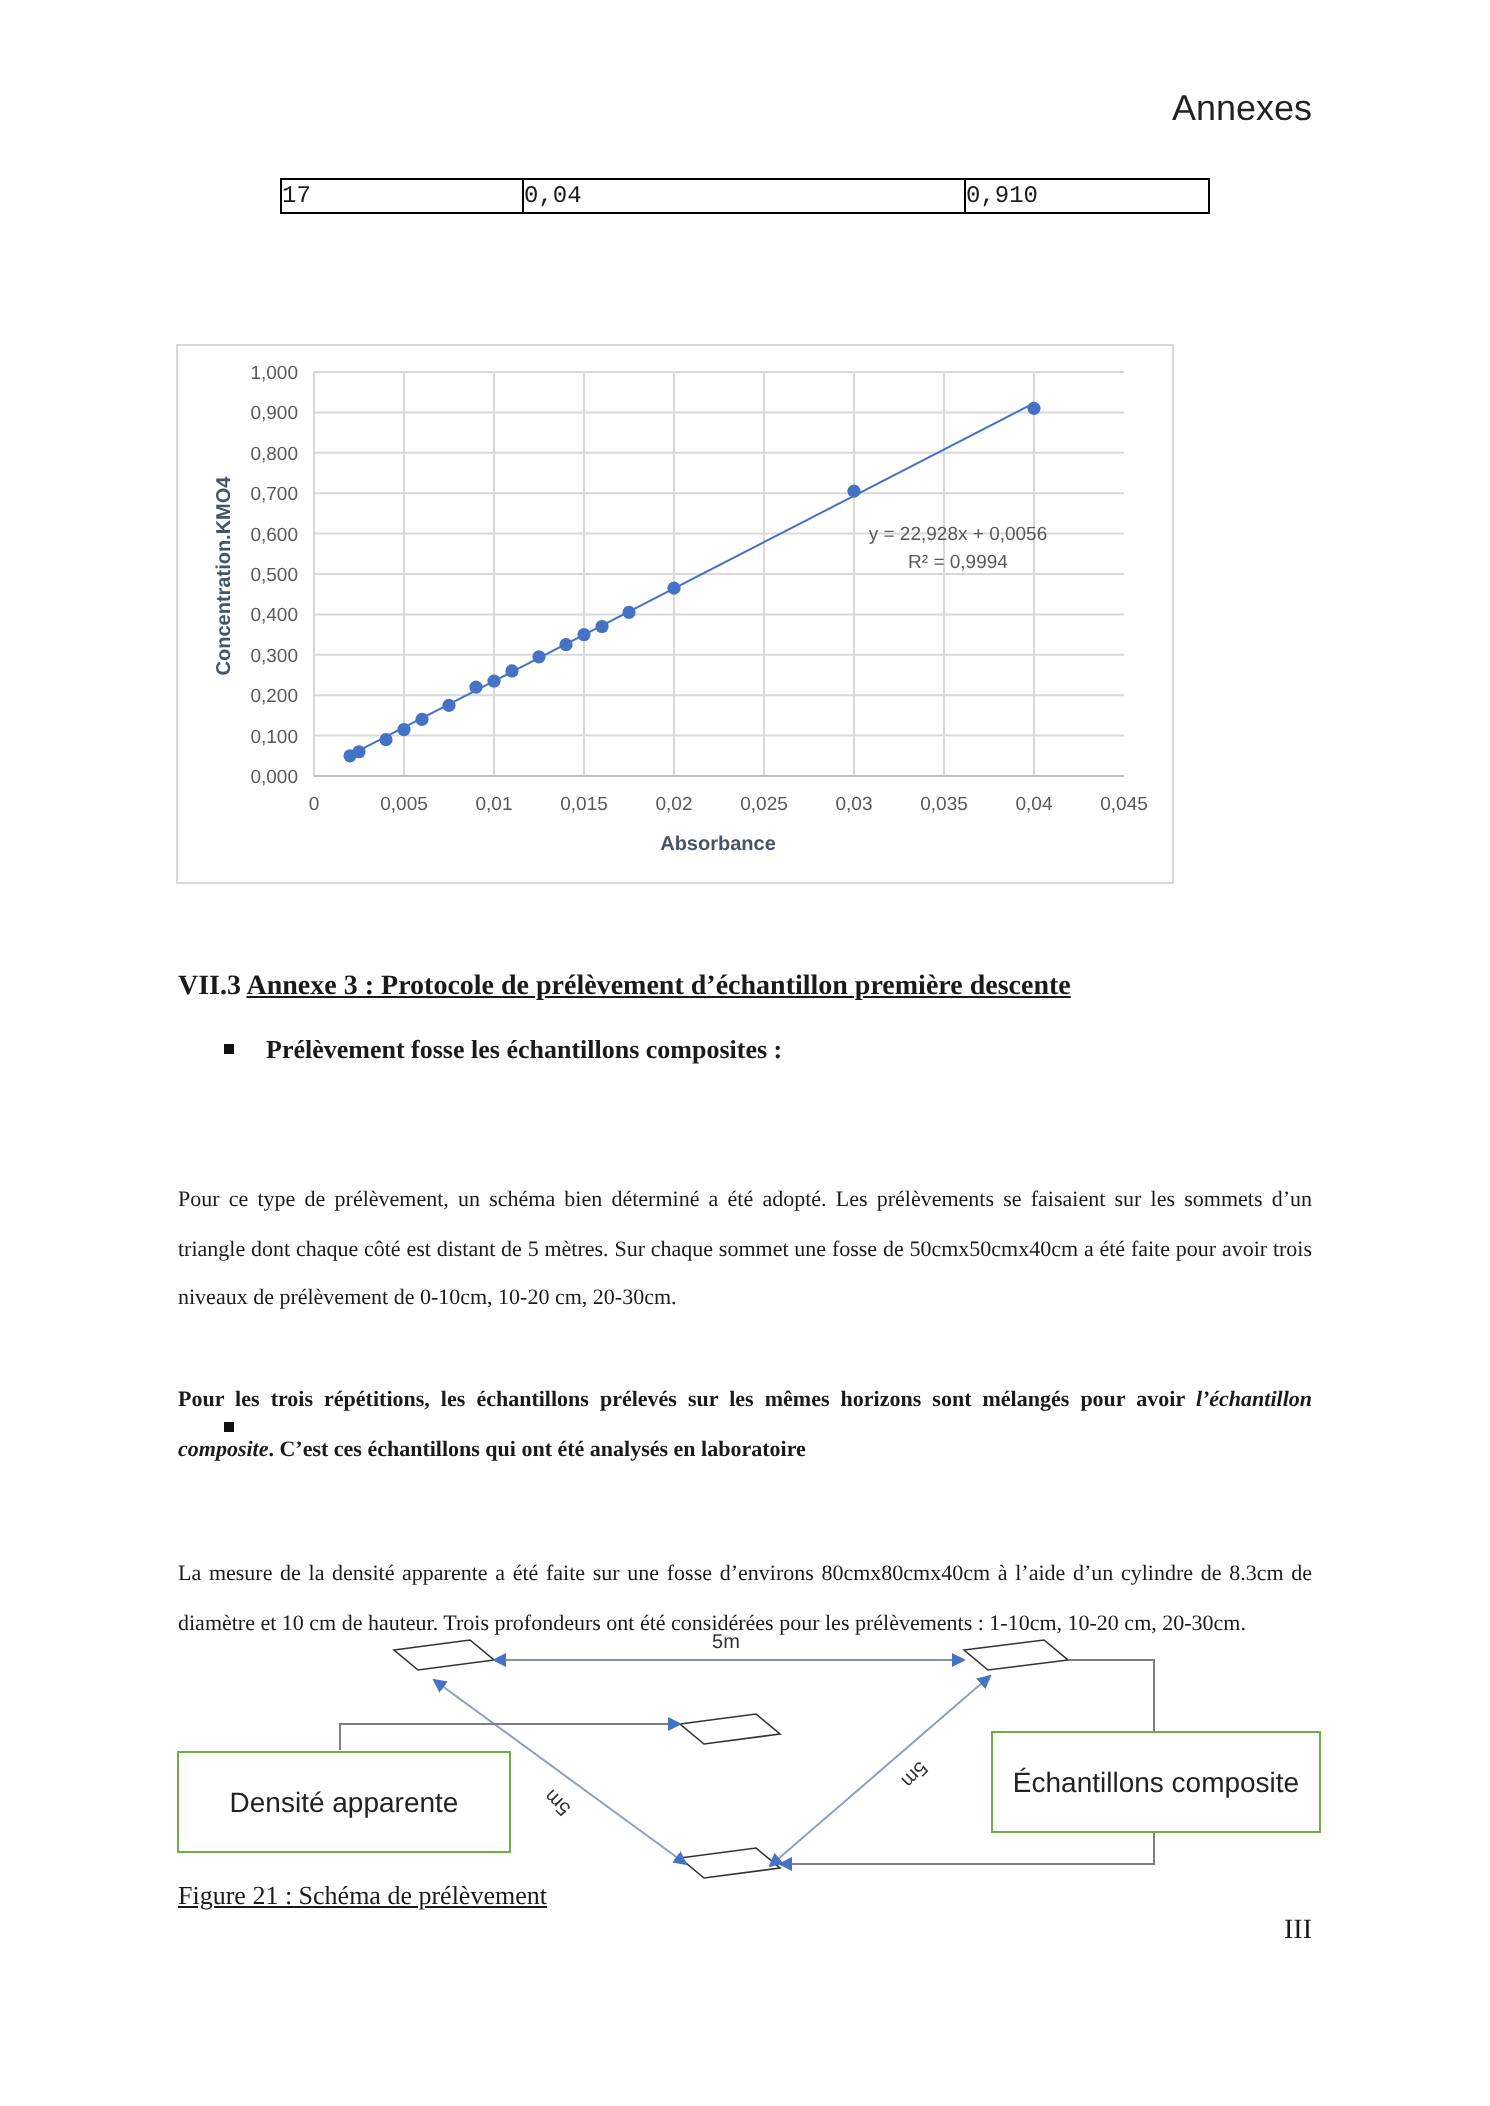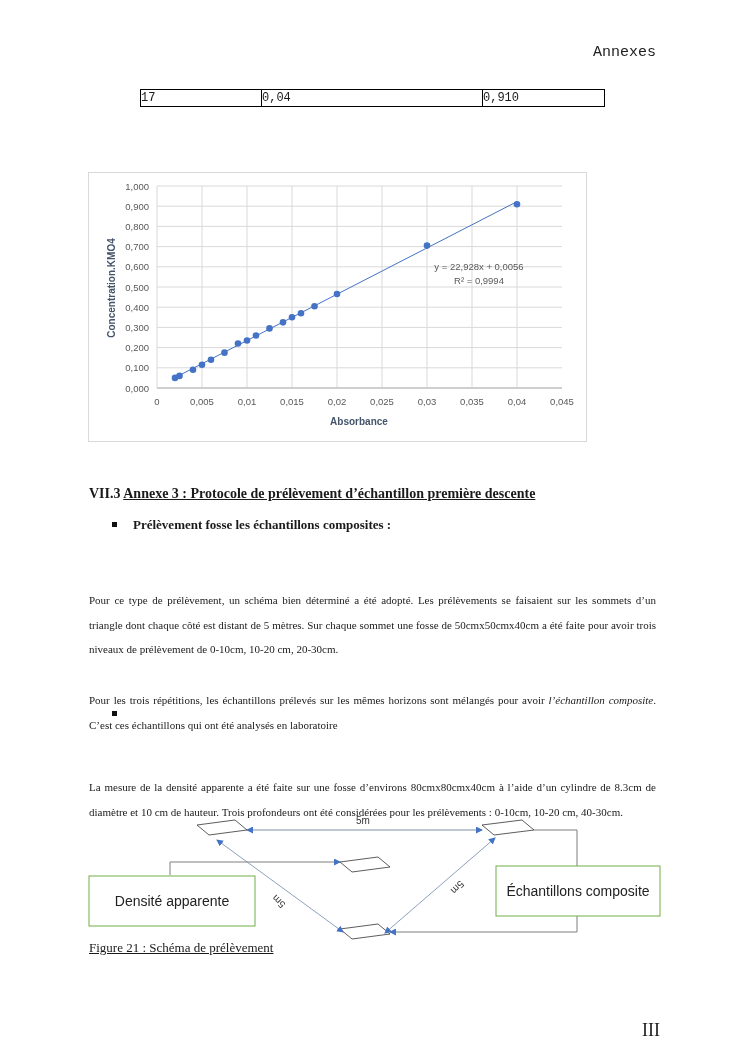--- a/index.html
+++ b/index.html
@@ -1,30 +1,30 @@
 <!DOCTYPE html>
 <html><head>
 <meta charset="utf-8">
 <style>
   html, body { margin:0; padding:0; background:#ffffff; }
   body { width:745px; height:1053px; position:relative; overflow:hidden; font-family:"DejaVu Serif", "Liberation Serif", serif; color:#1a1a1a; }
   .abs { position:absolute; }
-  .header-right { right:89px; top:44px; font-size:15px; font-family:Liberation Mono, monospace; color:#222; }
+  .header-right { right:89px; top:44px; font-size:18px; font-family:Liberation Sans, sans-serif; color:#222; }
   .tbl { left:140px; top:89px; width:465px; height:18px; border:1px solid #000; box-sizing:border-box; display:flex; font-family:"Liberation Sans", sans-serif; font-size:12px; }
   .tbl .c { border-right:1px solid #000; padding-right:10px; line-height:16px; box-sizing:border-box;font-family:Liberation Mono, monospace; }
   .tbl .c:last-child { border-right:none; }
   .chart-box { left:88px; top:172px; width:499px; height:270px; border:1px solid #d9d9d9; box-sizing:border-box; background:#fff; }
   svg text { font-family:"Liberation Sans", sans-serif; }
   .h-sec { left:89px; top:486px; font-size:14px; font-weight:bold; font-family:"Liberation Serif", serif; }
   .h-sec u { text-decoration:underline; }
   .bullet { font-size:13px; font-weight:bold; font-family:"Liberation Serif", serif; }
   .bullet .sq { display:inline-block; width:5px; height:5px; background:#111; margin-right:16px; vertical-align:middle; position:relative; top:-2px; }
   .para { left:89px; width:567px; font-size:11px; line-height:24.5px; text-align:justify; font-family:"Liberation Serif", serif;margin-top:41px; }
   .caption { left:89px; top:940px; font-size:13px; text-decoration:underline; font-family:"Liberation Serif", serif; }
-  .pagenum { left:642px; top:1020px; font-size:18px; font-family:"Liberation Serif", serif; }
+  .pagenum { left:642px; top:958px; font-size:14px; font-family:"Liberation Serif", serif; }
   .diag { left:85px; top:810px; width:580px; height:135px;text-align:right; }
   .box-label { font-family:"Liberation Sans", sans-serif; font-size:14px; }
 </style>
 </head>
 <body>
 
 <div class="abs header-right">Annexes</div>
 
 <div class="abs tbl">
   <div class="c" style="width:121px">17</div>
@@ -113,29 +113,29 @@
   <span>VII.3</span>
   <u>Annexe 3 : Protocole de prélèvement d’échantillon première descente</u>
 </div>
 
 <div class="abs bullet" style="left:112px; top:517px;">
   <span class="sq"></span><span>Prélèvement fosse les échantillons composites :</span>
 </div>
 
 <div class="abs para" style="top:547px;">Pour ce type de prélèvement, un schéma bien déterminé a été adopté. Les prélèvements se faisaient sur les sommets d’un triangle dont chaque côté est distant de 5 mètres. Sur chaque sommet une fosse de 50cmx50cmx40cm a été faite pour avoir trois niveaux de prélèvement de 0-10cm, 10-20 cm, 20-30cm.</div>
 
-<div class="abs para" style="top:647px;">
+<div class="abs para" style="top:647px;font-weight:bold;">
   <span>Pour les trois répétitions, les échantillons prélevés sur les mêmes horizons sont mélangés pour avoir </span><i>l’échantillon composite</i><span>. C’est ces échantillons qui ont été analysés en laboratoire</span>
 </div>
 
 <div class="abs bullet" style="left:112px; top:706px;">
   <span class="sq"></span>
 </div>
 
-<div class="abs para" style="top:734px;">La mesure de la densité apparente a été faite sur une fosse d’environs 80cmx80cmx40cm à l’aide d’un cylindre de 8.3cm de diamètre et 10 cm de hauteur. Trois profondeurs ont été considérées pour les prélèvements : 0-10cm, 10-20 cm, 40-30cm.</div>
+<div class="abs para" style="top:734px;">La mesure de la densité apparente a été faite sur une fosse d’environs 80cmx80cmx40cm à l’aide d’un cylindre de 8.3cm de diamètre et 10 cm de hauteur. Trois profondeurs ont été considérées pour les prélèvements : 1-10cm, 10-20 cm, 20-30cm.</div>
 
 <div class="abs diag">
   <svg width="580" height="135">
     <defs>
       <marker id="arr" markerWidth="7" markerHeight="7" refX="6" refY="3.5" orient="auto-start-reverse">
         <path d="M0,0 L7,3.5 L0,7 z" fill="#4472c4"></path>
       </marker>
     </defs>
 
     <path d="M112,15 L150,10 L162,20 L124,25 Z" fill="#fff" stroke="#333" stroke-width="0.8"></path>

